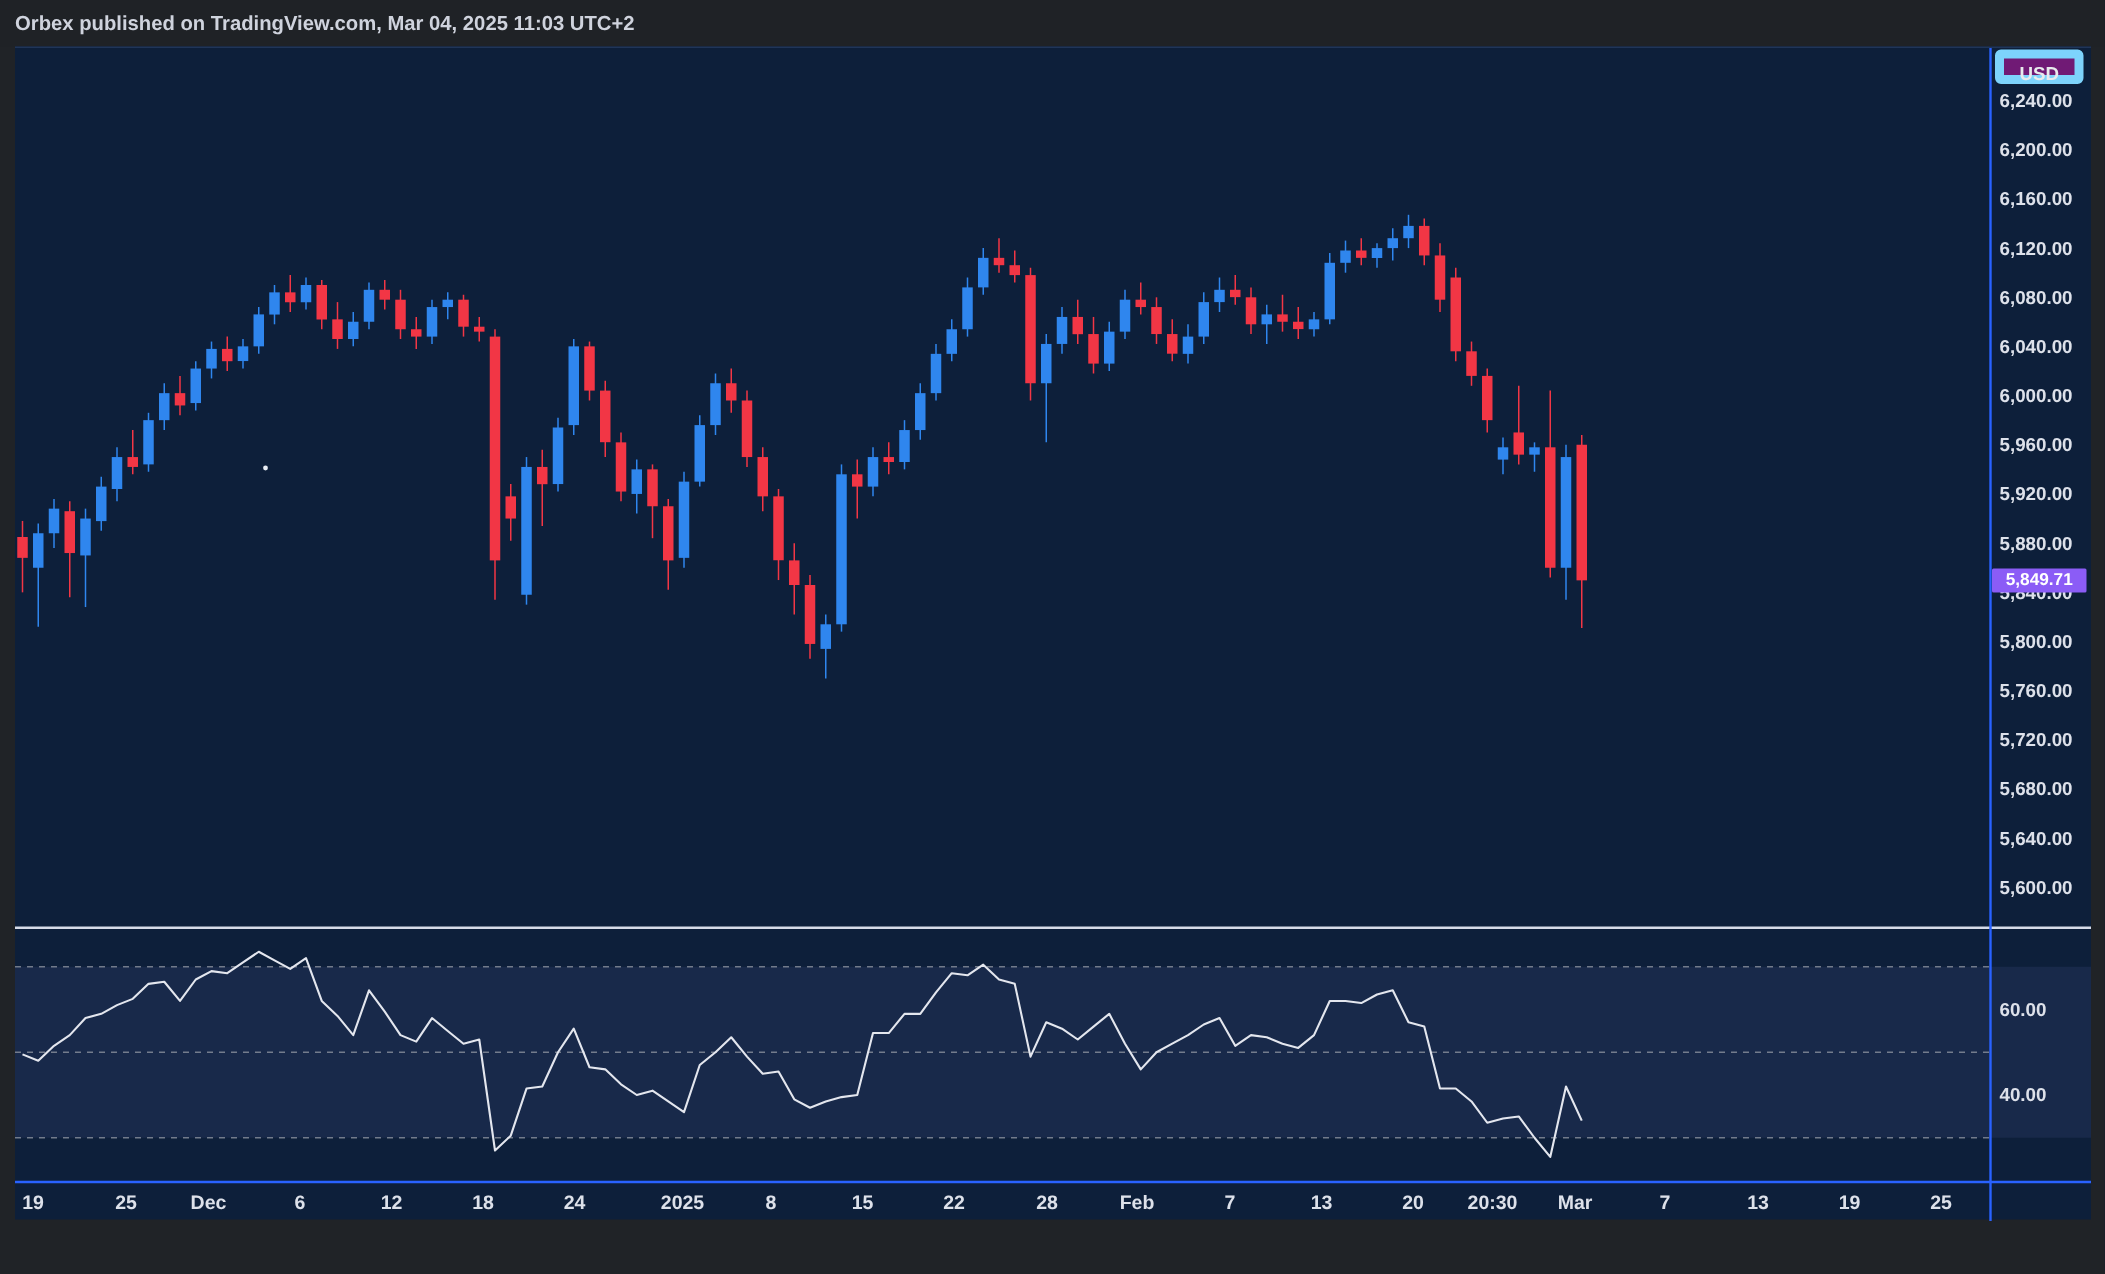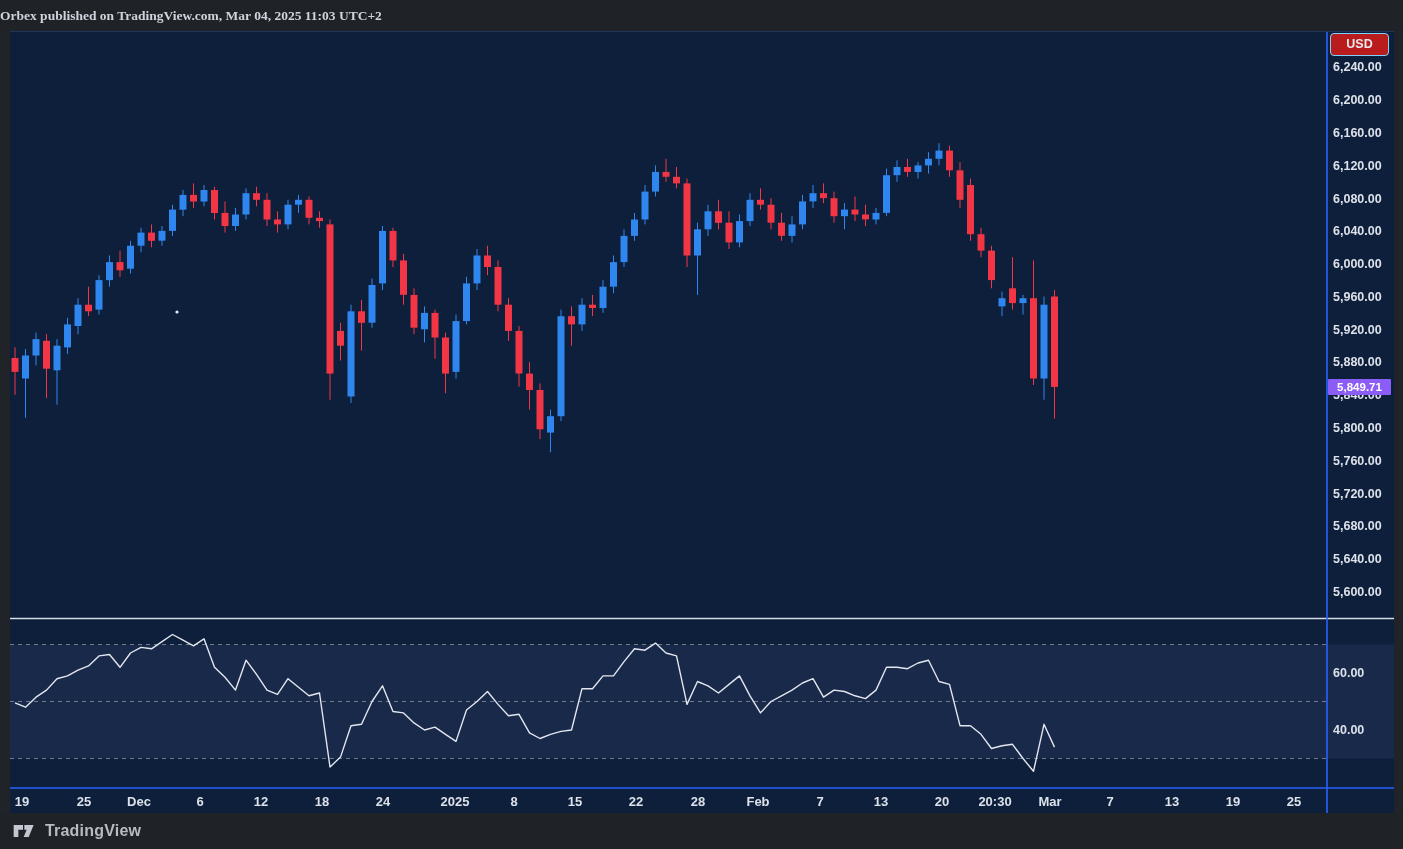--- a/index.html
+++ b/index.html
@@ -1,25 +1,25 @@
 <!DOCTYPE html>
 <html><head>
 <meta charset="utf-8">
 <style>
   html,body{margin:0;padding:0;background:#202327;}
   *{box-sizing:border-box;}
   .stage{position:relative;width:1403px;height:849px;background:#202327;overflow:hidden;
          font-family:"Liberation Sans",sans-serif;}
   .header{position:absolute;left:0;top:0;width:1403px;height:31px;background:#1f2226;
-          color:#cfd3dd;font-size:13.5px;font-weight:700;line-height:31px;font-family:Liberation Serif, serif;}
+          color:#cfd3dd;font-size:13.5px;font-weight:700;line-height:31px;padding-left:10px;}
   .panel{position:absolute;left:10px;top:31px;width:1384px;height:782px;background:#0d1f3a;
          border-top:1px solid #203558;}
   .panel svg{position:absolute;left:0;top:0;}
-  .usd-btn{position:absolute;left:1320px;top:1px;width:59px;height:23px;background:#b91c1c;
-           border:1px solid #7dd3fc;border-radius:4px;color:#e8eaed;font-size:12.5px;
+  .usd-btn{position:absolute;left:1320px;top:1px;width:59px;height:23px;background:#701a75;
+           border:6px solid #7dd3fc;border-radius:4px;color:#e8eaed;font-size:12.5px;
            font-weight:700;text-align:center;line-height:21px;}
   .price-tag{position:absolute;left:1318px;top:347px;width:63px;height:16px;background:#8b5cf6;
              color:#ffffff;font-size:11.5px;font-weight:700;text-align:center;line-height:16px;
              border-radius:1px;z-index:5;}
   .footer{position:absolute;left:0;top:813px;width:1403px;height:36px;background:#1f2226;
           display:flex;align-items:center;}
   .tv-logo{margin-left:13px;width:24px;height:20px;}
   .brand{color:#b7bbc4;font-size:16px;font-weight:600;margin-left:8px;letter-spacing:.2px;}
   text{font-family:"Liberation Sans",sans-serif;}
 </style>
@@ -292,21 +292,14 @@
           <text x="1110" y="805">7</text>
           <text x="1172" y="805">13</text>
           <text x="1233" y="805">19</text>
           <text x="1294" y="805">25</text>
         </g>
       </svg>
     <div class="usd-btn">USD</div>
     <div class="price-tag" style="top: 347px; left: 1318px;">5,849.71</div>
   </div>
 
-  <div class="footer">
-    <svg class="tv-logo" viewBox="0 0 36 28">
-      <path d="M1 5 H15 V12 H8 V23 H1 Z" fill="#c3c7d0"></path>
-      <path d="M17 5 H31 L23.5 23 H16 L20.5 12 H17 Z" fill="#c3c7d0"></path>
-    </svg>
-    <span class="brand">TradingView</span>
-  </div>
 
 </div>
 
 </body></html>

